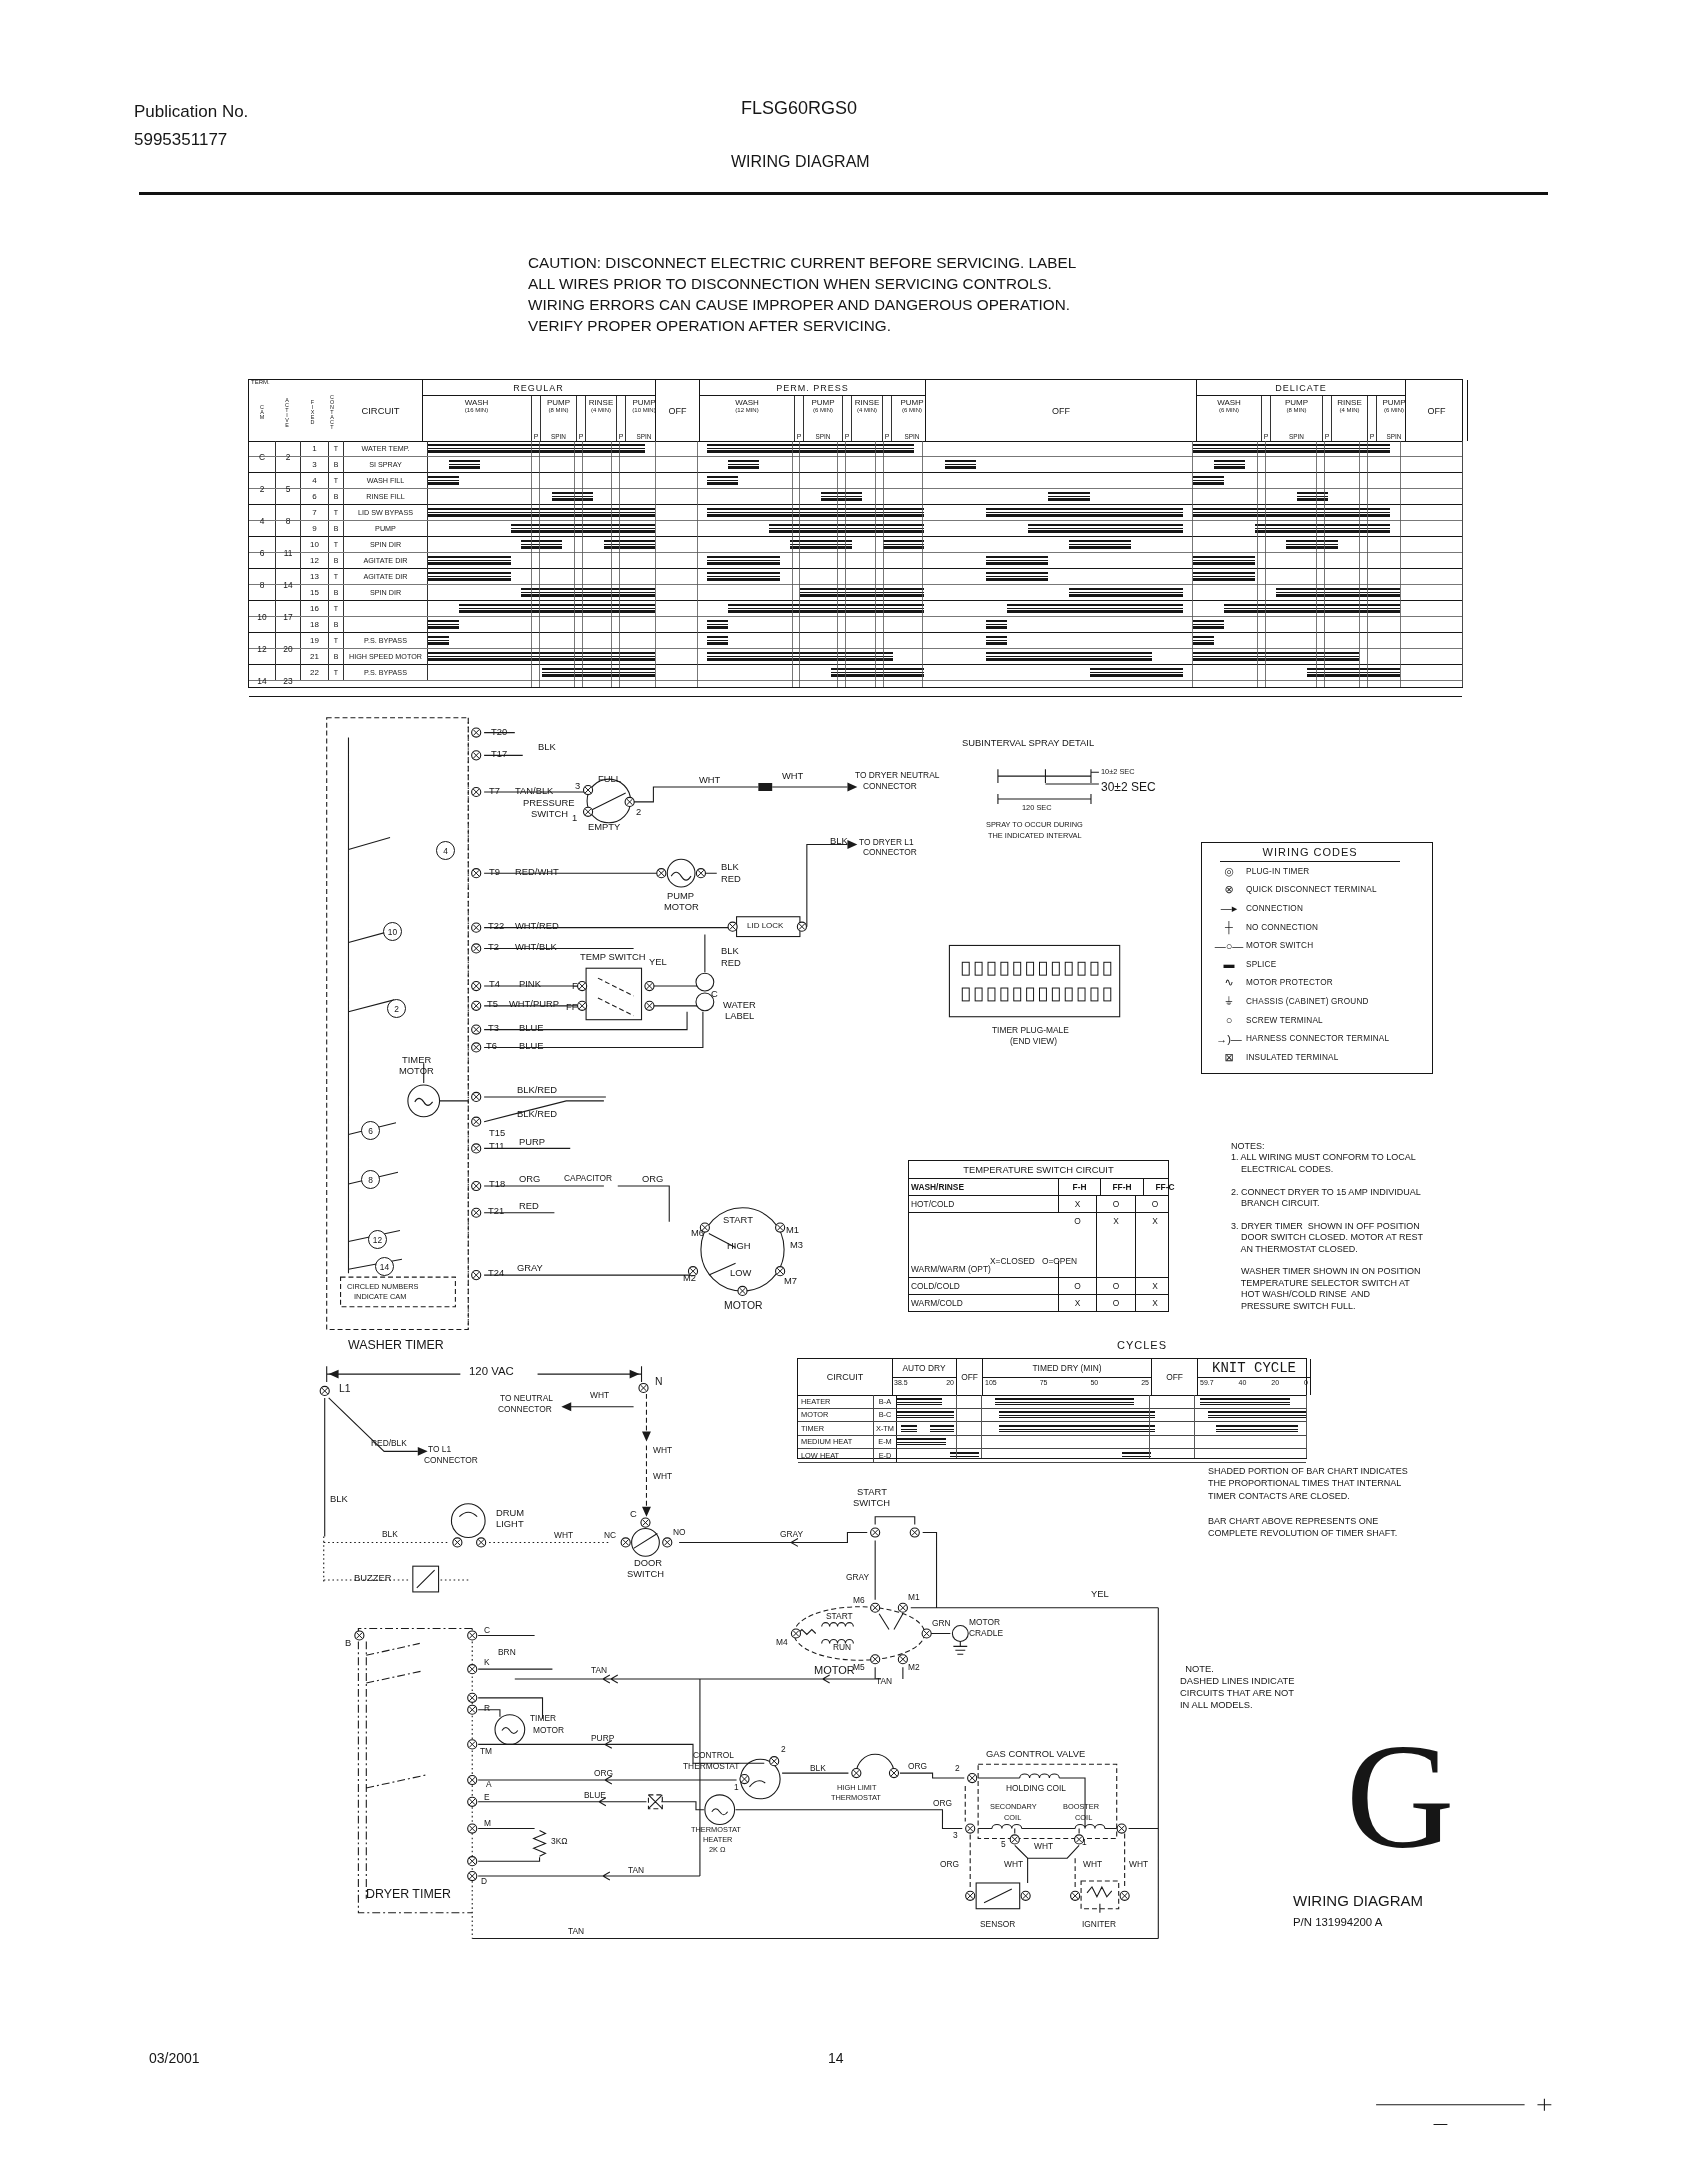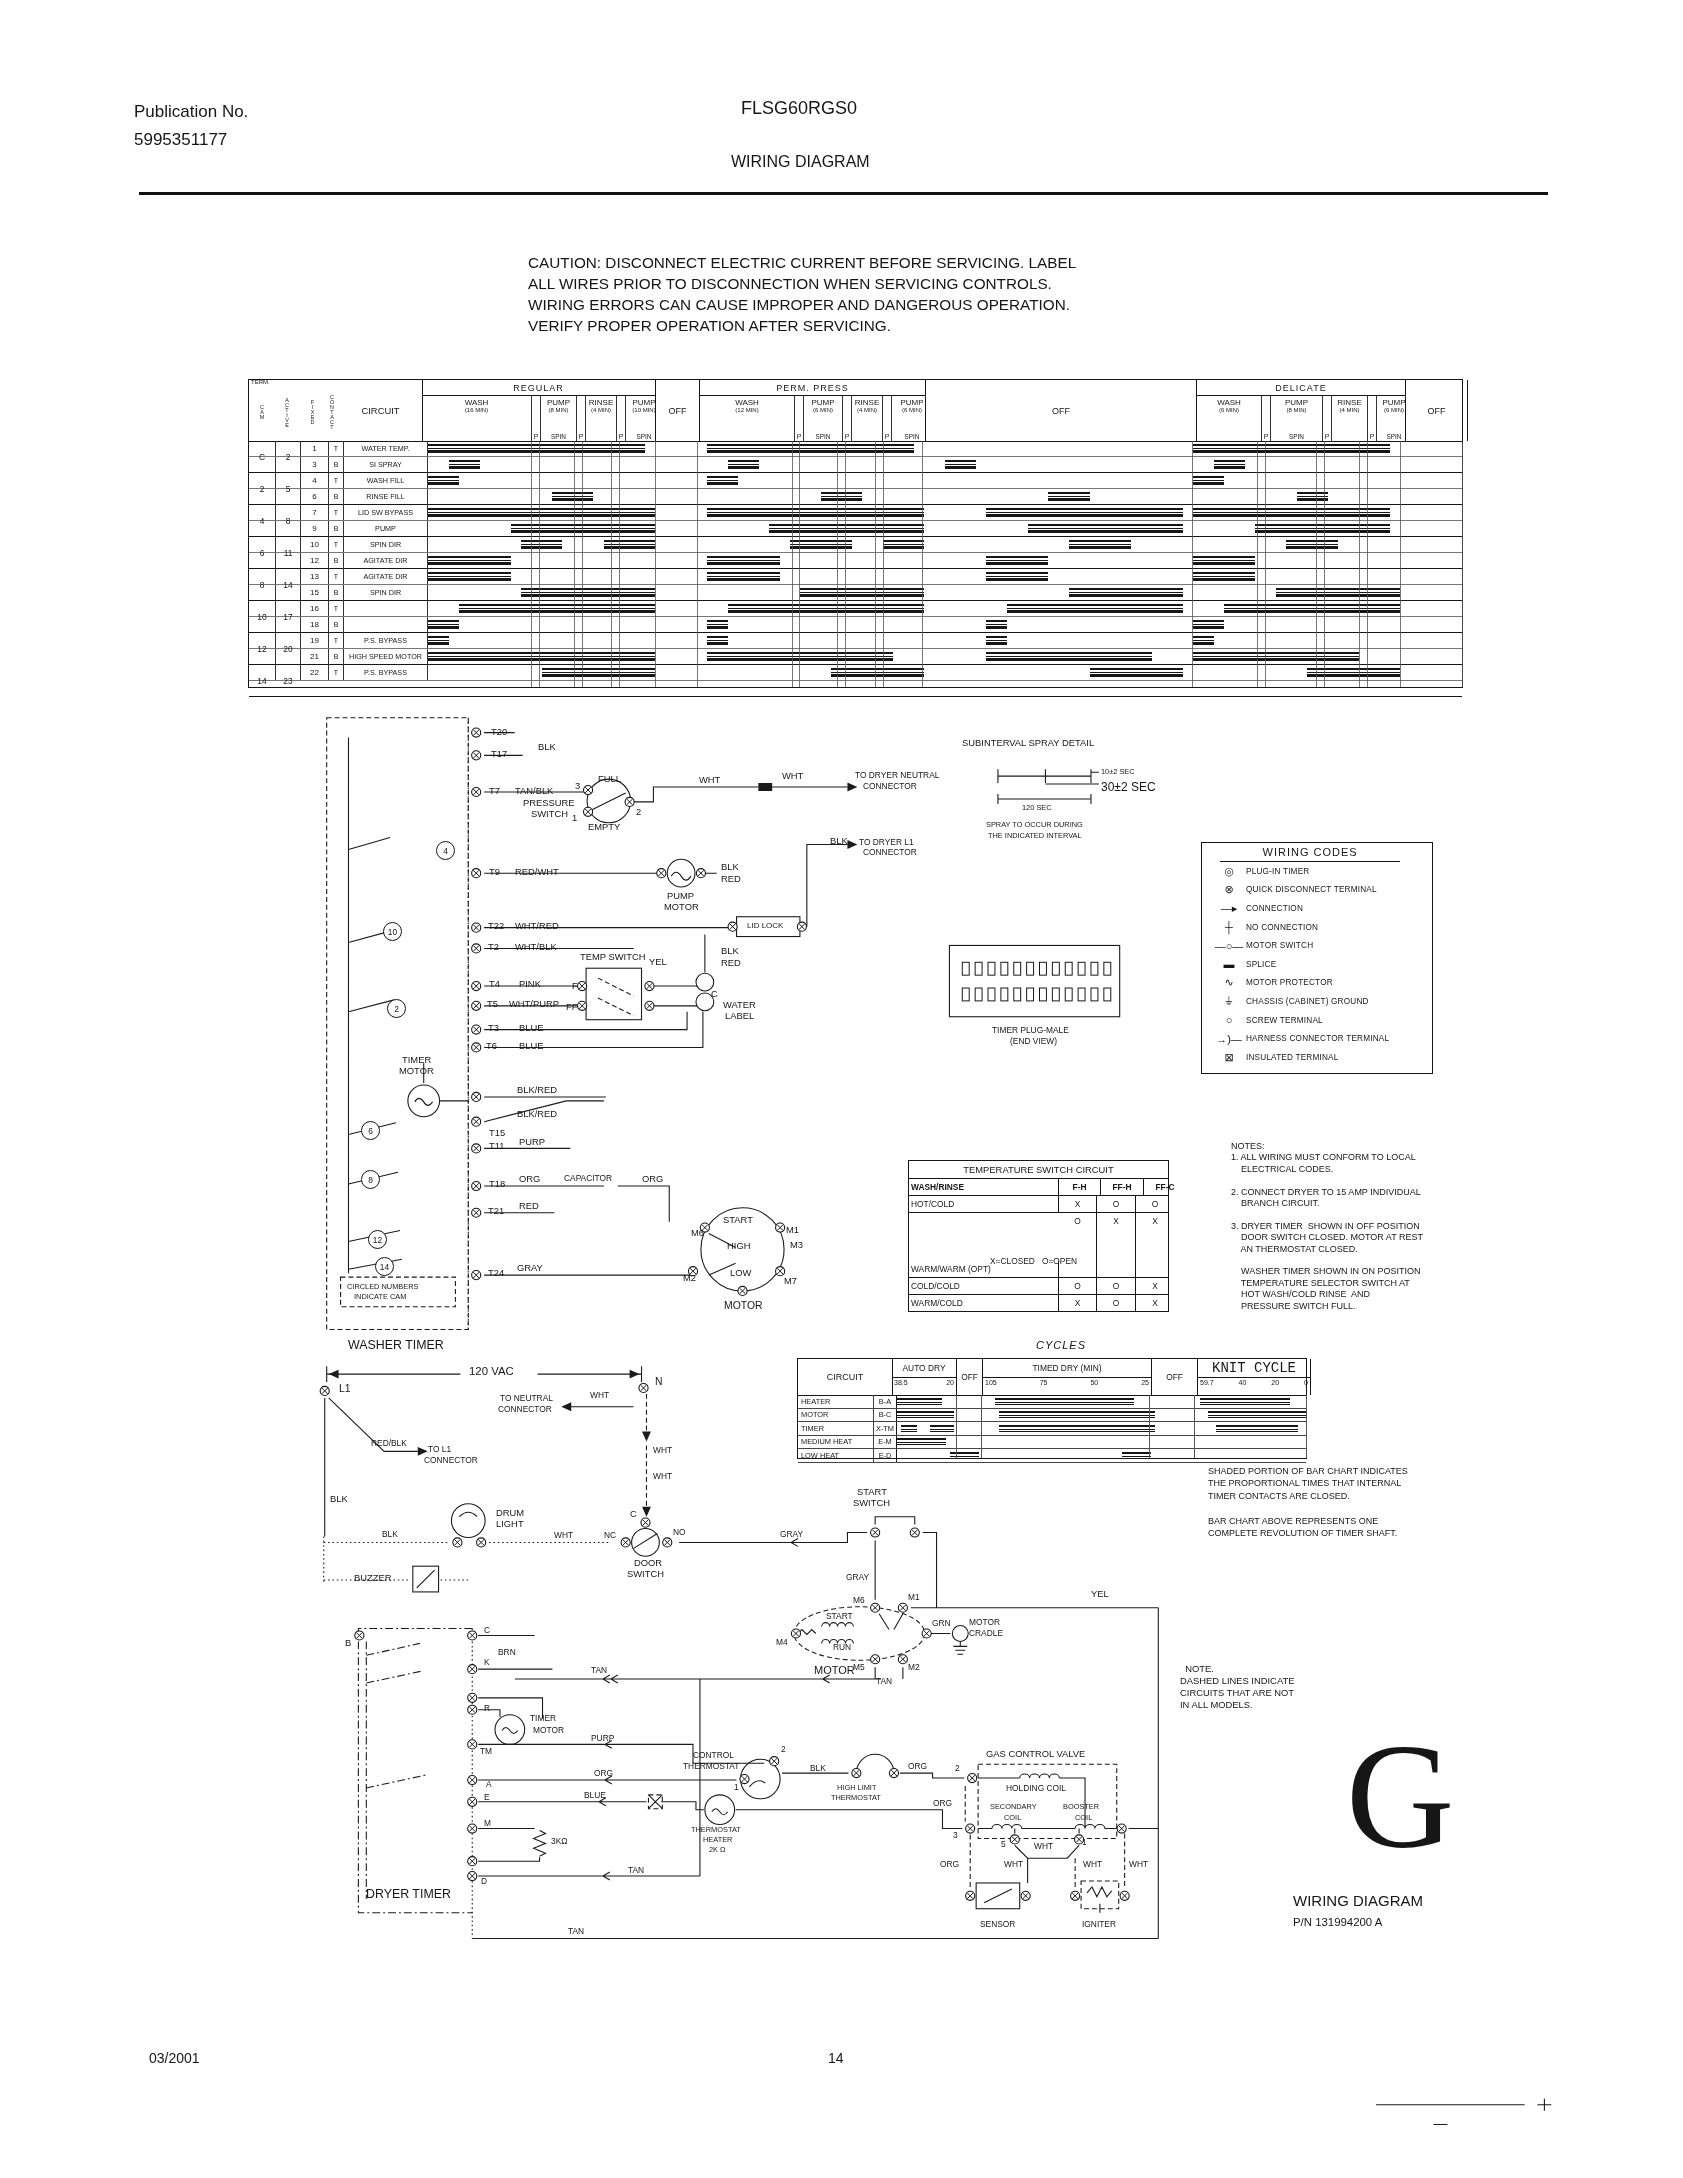--- a/index.html
+++ b/index.html
@@ -974,21 +974,21 @@
       <div class="note-line">3. DRYER TIMER  SHOWN IN OFF POSITION</div>
       <div class="note-line">    DOOR SWITCH CLOSED. MOTOR AT REST</div>
       <div class="note-line">    AN THERMOSTAT CLOSED.</div>
       <div class="note-line"> </div>
       <div class="note-line">    WASHER TIMER SHOWN IN ON POSITION</div>
       <div class="note-line">    TEMPERATURE SELECTOR SWITCH AT</div>
       <div class="note-line">    HOT WASH/COLD RINSE  AND</div>
       <div class="note-line">    PRESSURE SWITCH FULL.</div>
     </div>
 
-  <div class="lb" style="left:1036px;top:1340px;font-size:11px;letter-spacing:1px;font-style:italic;">CYCLES</div>
+  <div class="lb" style="left:1117px;top:1340px;font-size:11px;letter-spacing:1px;">CYCLES</div>
   <div class="abs" id="cycles-chart" style="left:797px;top:1358px;width:508px;height:99px;border:1.2px solid #161616;">
       <div style="position: absolute; left: 0px; top: 0px; width: 94px; height: 36px; border-right: 1px solid rgb(22, 22, 22); border-bottom: 1.1px solid rgb(22, 22, 22); display: flex; align-items: center; justify-content: center; font-size: 9px;">CIRCUIT</div>
       <div style="position: absolute; left: 94px; top: 0px; right: 0px; height: 36px; display: flex; border-bottom: 1.1px solid rgb(22, 22, 22);">
         <div style="flex: 0 0 64px; display: flex; flex-direction: column; border-right: 0.9px solid rgb(22, 22, 22); overflow: hidden;">
           <div style="height: 18px; display: flex; align-items: center; justify-content: center; font-size: 8.4px; border-bottom: 0.7px solid rgb(22, 22, 22);">AUTO DRY</div>
           <div style="flex: 1 1 0%; display: flex; justify-content: space-between; padding: 1px 2px;">
             <div style="font-size: 7px;">38.5</div>
             <div style="font-size: 7px;">20</div>
           </div>
         </div>

